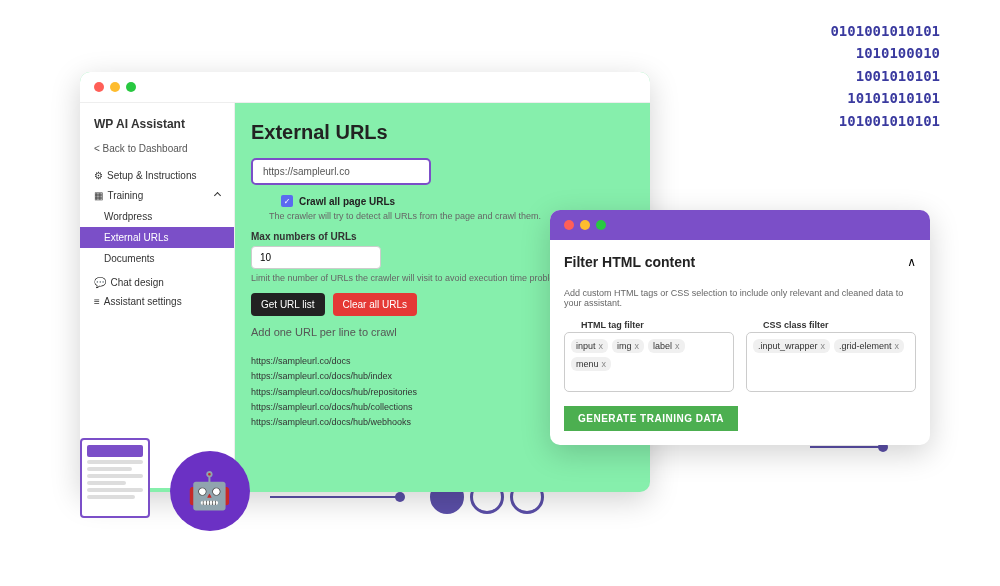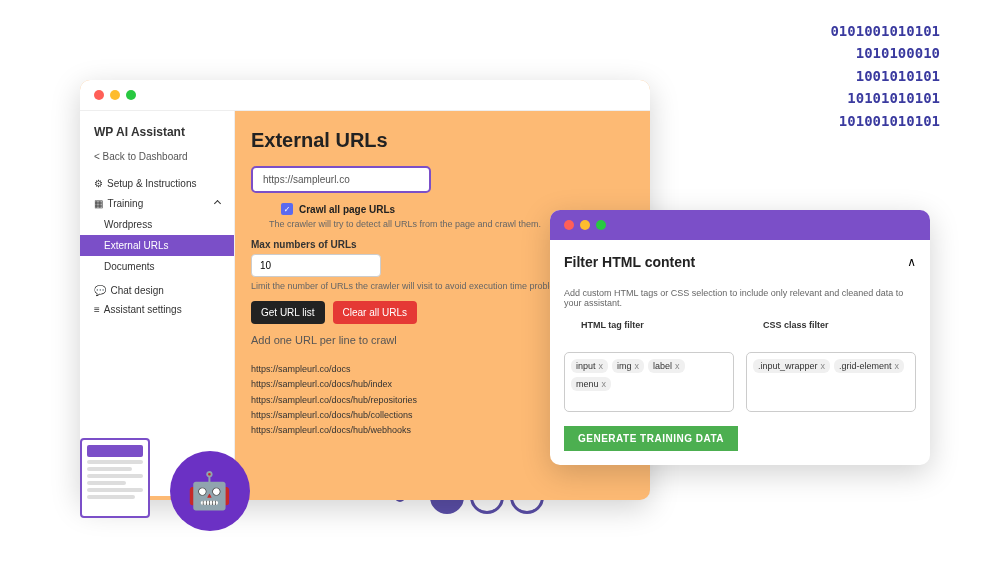--- a/index.html
+++ b/index.html
@@ -22,25 +22,25 @@
       font-weight: 600;
       color: #3a3a9f;
       line-height: 1.6;
       z-index: 0;
       text-align: right;
     }
 
     
     .main-window {
       position: absolute;
-      top: 80px;
+      top: 72px;
       left: 80px;
       width: 570px;
       height: 420px;
-      background: #fdba74;
+      background: #86efac;
       border-radius: 10px;
       box-shadow: 0 8px 30px rgba(0,0,0,0.18);
       overflow: hidden;
       z-index: 2;
     }
 
     .window-titlebar {
       background: #fff;
       padding: 10px 14px;
       display: flex;
@@ -314,21 +314,21 @@
     }
 
     .filter-col {
       flex: 1;
     }
 
     .filter-col-title {
       font-size: 9px;
       font-weight: 700;
       color: #333;
-      margin-bottom: 22px;
+      margin-bottom: 2px;
       padding-left: 17px;
     }
 
     .tag-area {
       border: 1px solid #ccc;
       border-radius: 5px;
       padding: 6px;
       min-height: 60px;
       display: flex;
       flex-wrap: wrap;

